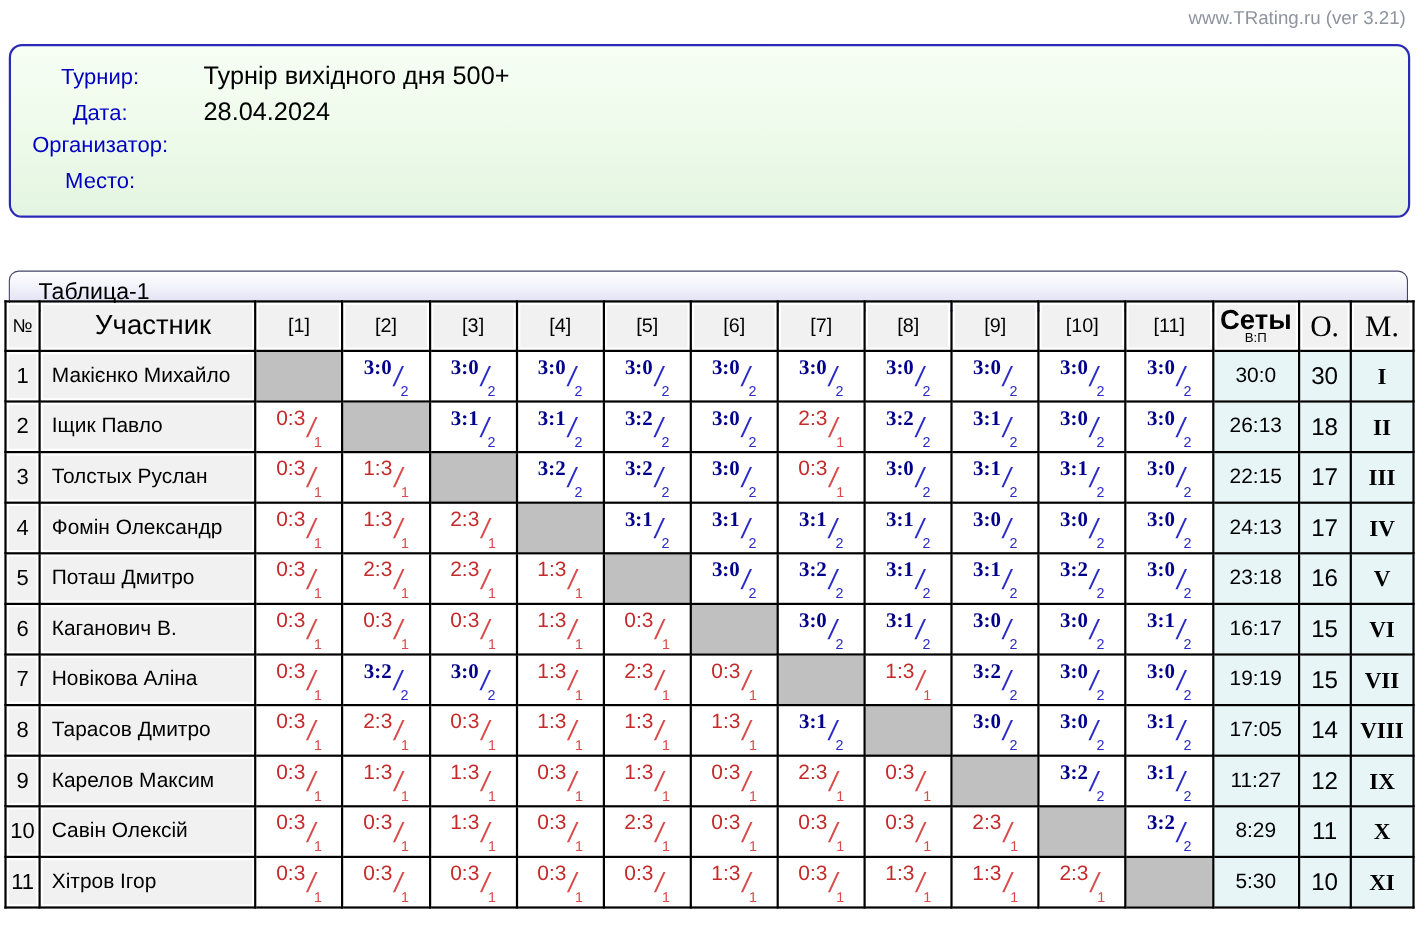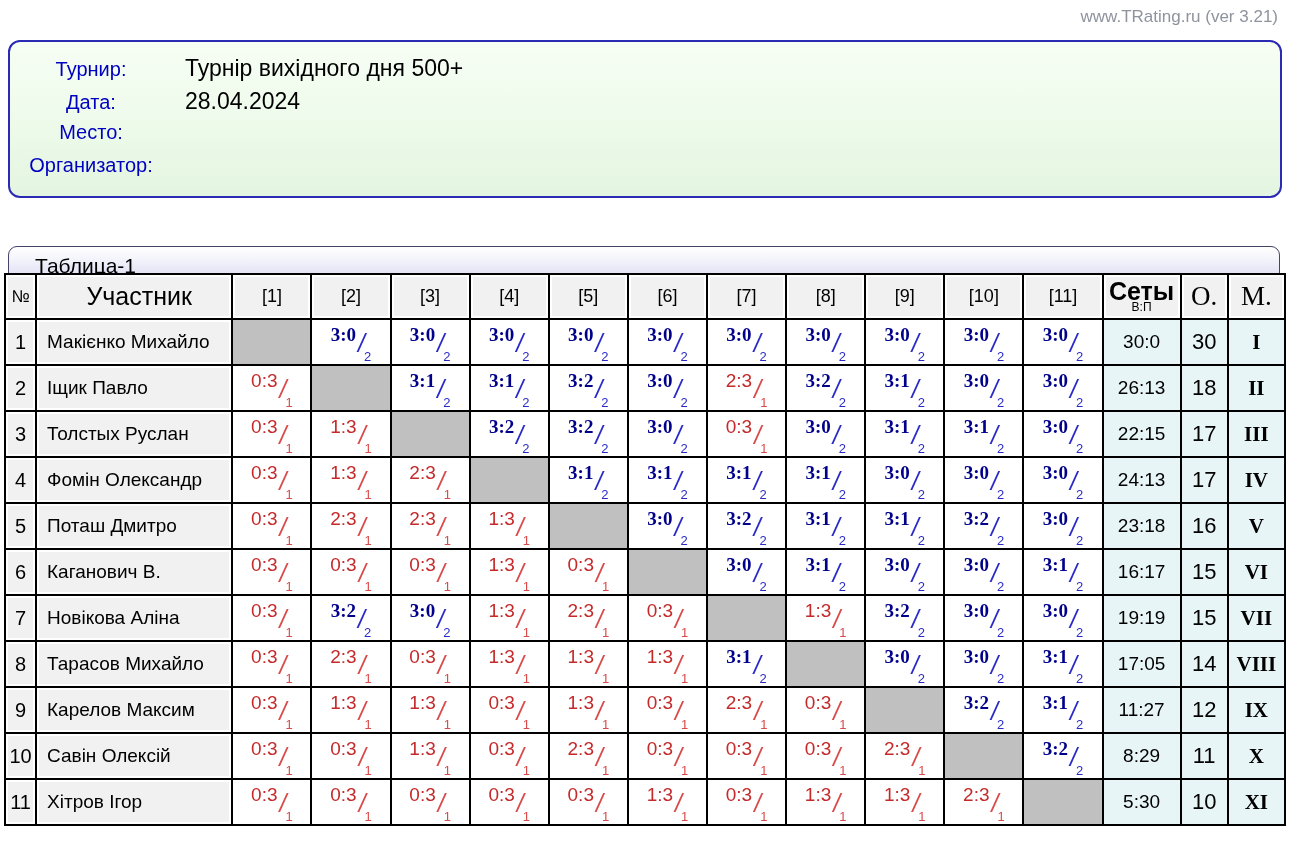--- a/index.html
+++ b/index.html
@@ -56,25 +56,25 @@
 <div class="info-panel">
   <div class="info-row">
     <div class="info-label">Турнир:</div>
     <div class="info-value">Турнір вихідного дня 500+</div>
   </div>
   <div class="info-row">
     <div class="info-label">Дата:</div>
     <div class="info-value">28.04.2024</div>
   </div>
   <div class="info-row">
-    <div class="info-label">Место:</div>
+    <div class="info-label">Организатор:</div>
     <div class="info-value"></div>
   </div>
   <div class="info-row">
-    <div class="info-label">Организатор:</div>
+    <div class="info-label">Место:</div>
     <div class="info-value"></div>
   </div>
 </div>
 
 <div class="table-title-bar">Таблица-1</div>
 
 <table class="grid">
   <colgroup>
     <col style="width:31px">
       <col style="width:196px">
@@ -588,21 +588,21 @@
             <span class="sc">3:0</span>
             <span class="frac"><span class="sl">/</span><span class="sb">2</span></span>
           </div>
         </td>
         <td class="azure sets">19:19</td>
         <td class="azure pts">15</td>
         <td class="azure place">VII</td>
       </tr>
       <tr>
         <td class="cell-gray num">8</td>
-        <td class="cell-gray name">Тарасов Михайло</td>
+        <td class="cell-gray name">Тарасов Дмитро</td>
         <td class="result">
           <div class="sc-wrap loss">
             <span class="sc">0:3</span>
             <span class="frac"><span class="sl">/</span><span class="sb">1</span></span>
           </div>
         </td>
         <td class="result">
           <div class="sc-wrap loss">
             <span class="sc">2:3</span>
             <span class="frac"><span class="sl">/</span><span class="sb">1</span></span>

